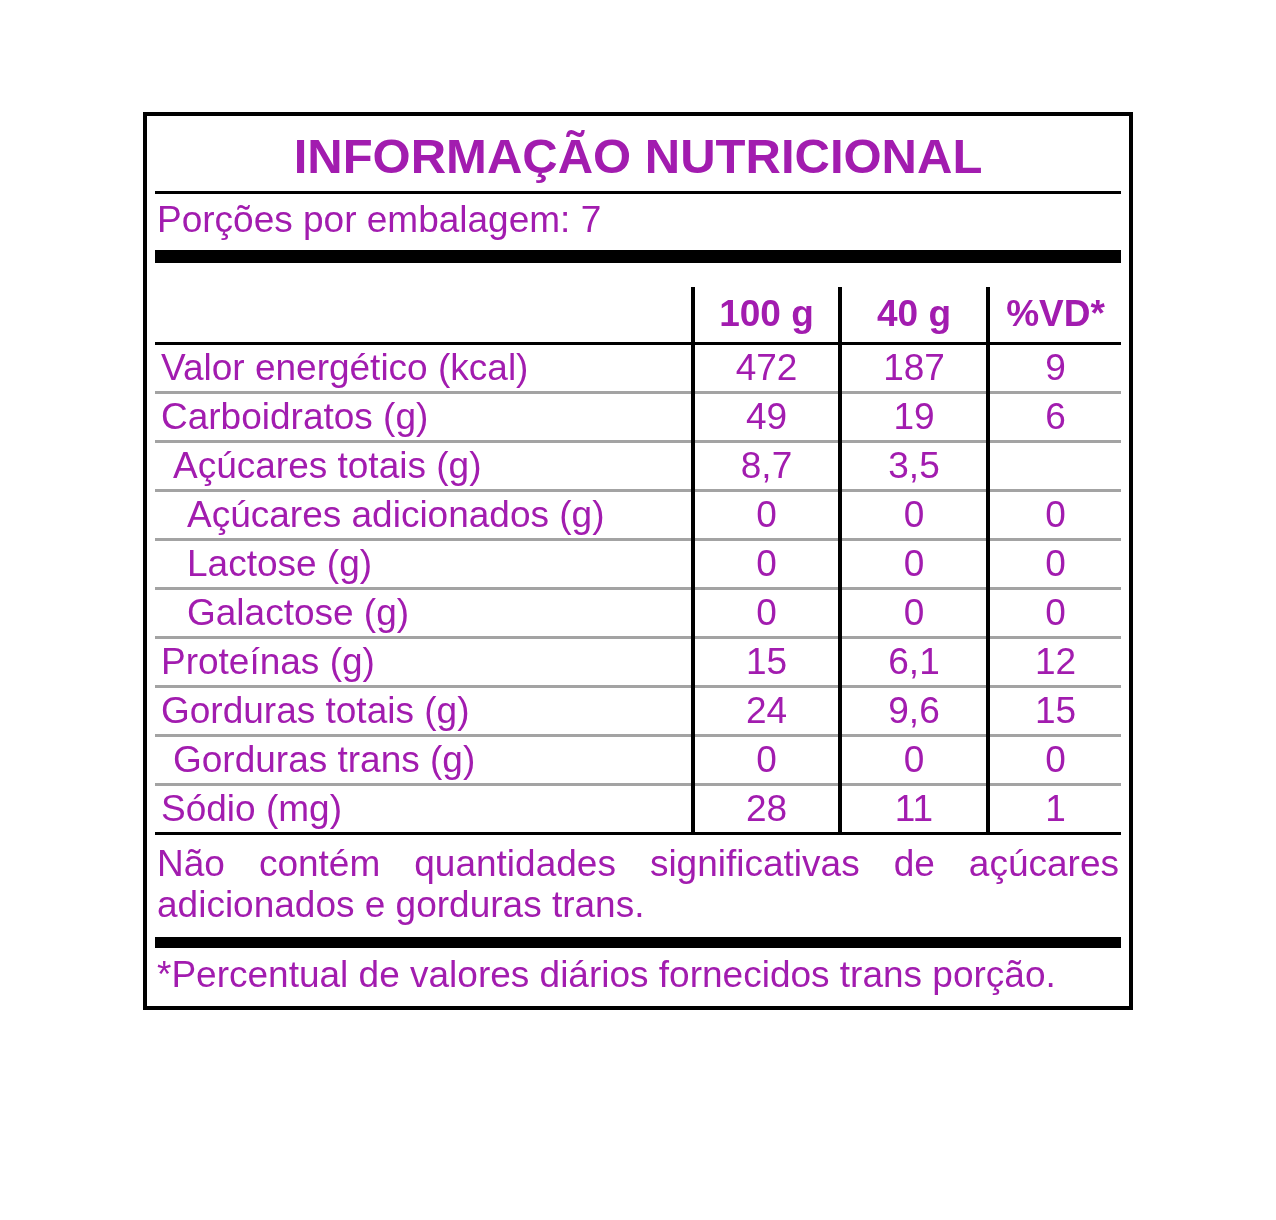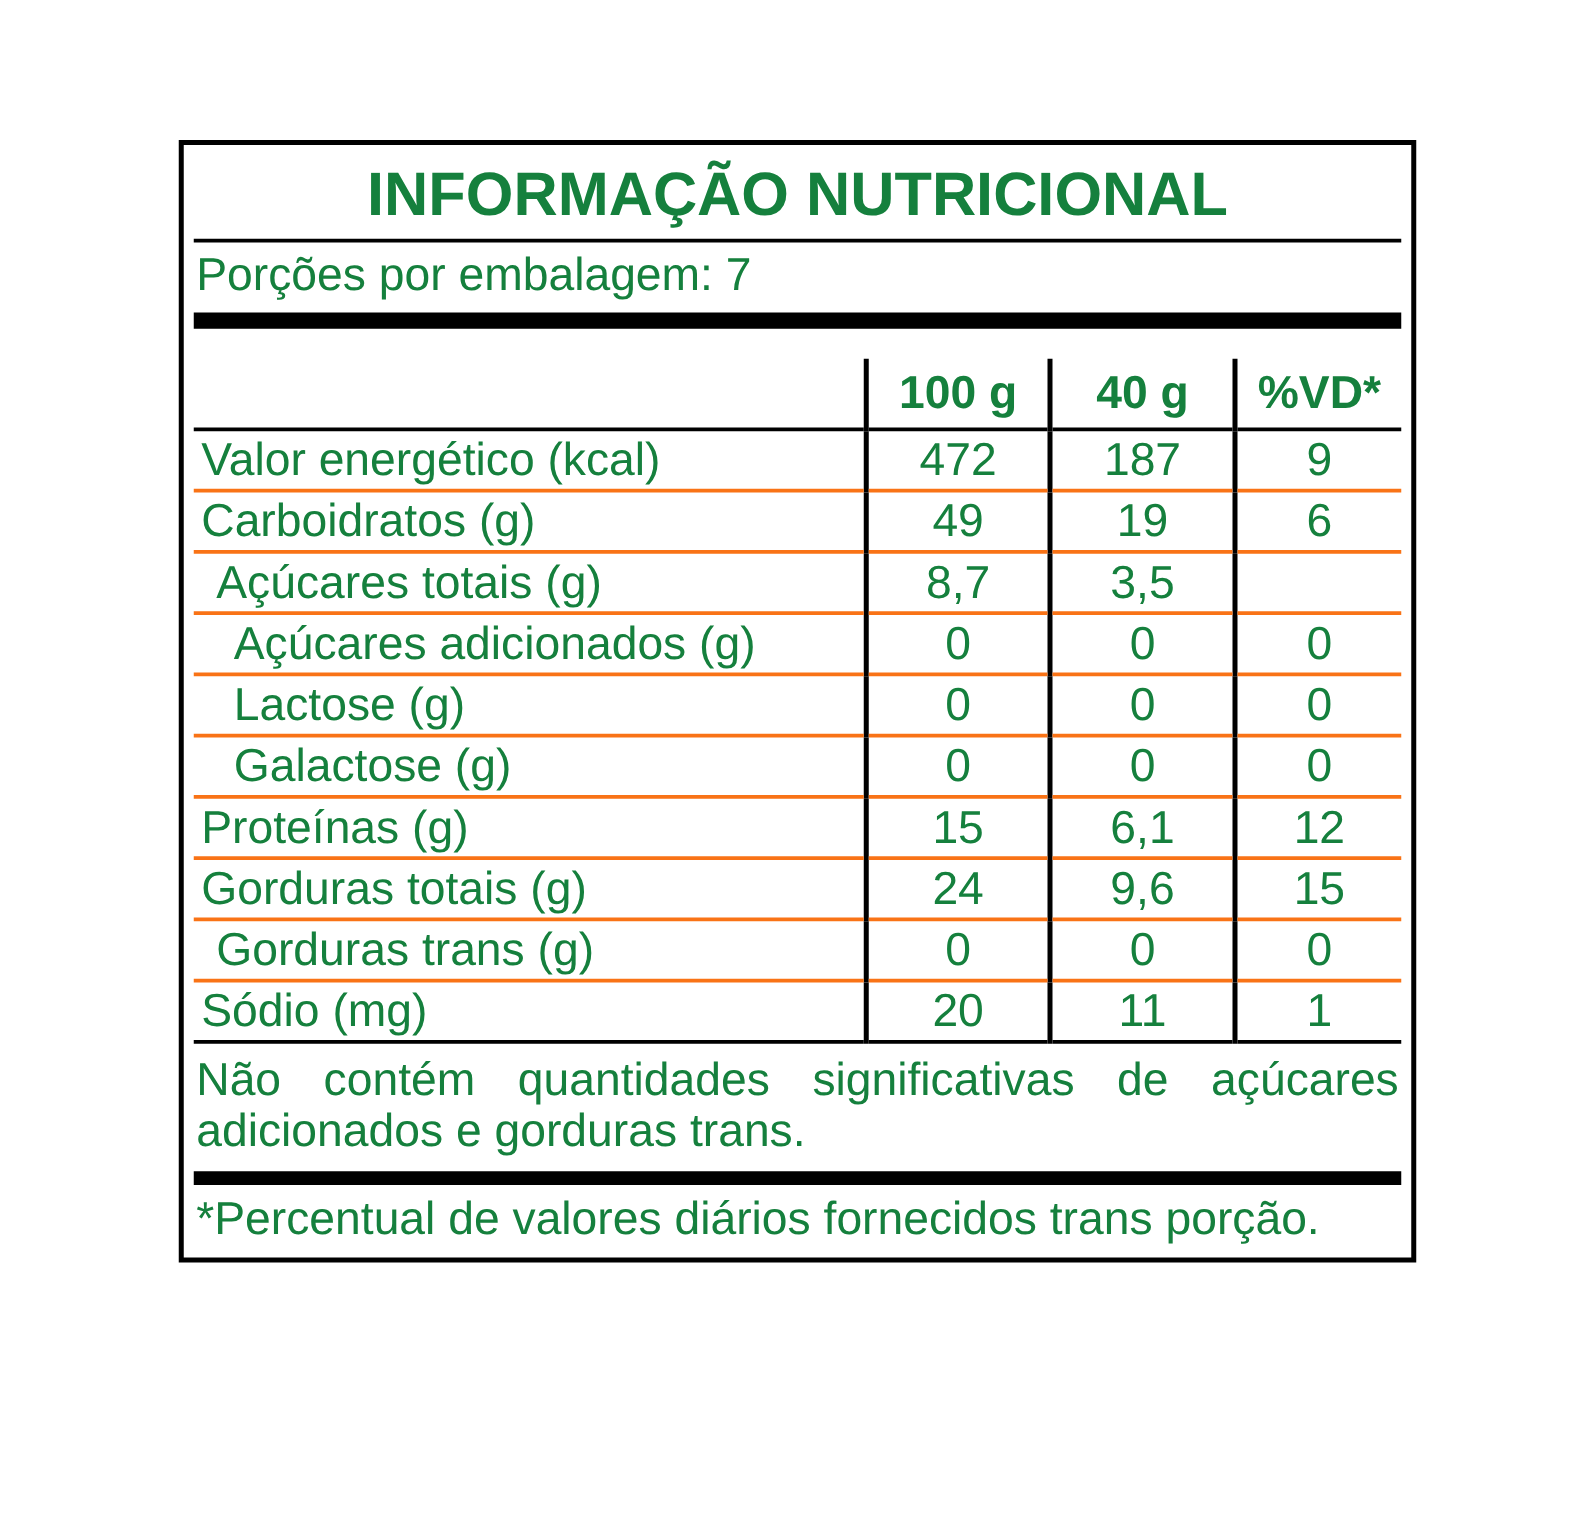--- a/index.html
+++ b/index.html
@@ -3,21 +3,21 @@
 <meta charset="utf-8">
 <style>
   * { margin: 0; padding: 0; box-sizing: border-box; }
   html, body { background: #ffffff; }
   .page {
     position: relative;
     width: 1276px;
     height: 1220px;
     background: #ffffff;
     font-family: "Liberation Sans", sans-serif;
-    color: #15803d;
+    color: #a21caf;
   }
   .card {
     position: absolute;
     left: 143px;
     top: 112px;
     width: 990px;
     border: 4px solid #000000;
     padding: 0 8px;
     background: #ffffff;
   }
@@ -58,21 +58,21 @@
     white-space: nowrap;
   }
   thead th {
     height: 56px;
     border-bottom: 3px solid #000000;
     font-weight: bold;
     text-align: center;
   }
   tbody td {
     height: 49px;
-    border-top: 3px solid #f97316;
+    border-top: 3px solid #a3a3a3;
   }
   tbody tr:last-child td { border-bottom: 3px solid #000000; }
   .v { border-left: 4px solid #000000; text-align: center; }
   td.lbl { text-align: left; }
   .lvl0 { padding-left: 6px; }
   .lvl1 { padding-left: 18px; }
   .lvl2 { padding-left: 32px; }
   .note {
     font-size: 37px;
     line-height: 41px;
@@ -166,21 +166,21 @@
           <td class="v">15</td>
         </tr>
         <tr>
           <td class="lbl lvl1">Gorduras trans (g)</td>
           <td class="v">0</td>
           <td class="v">0</td>
           <td class="v">0</td>
         </tr>
         <tr>
           <td class="lbl lvl0">Sódio (mg)</td>
-          <td class="v">20</td>
+          <td class="v">28</td>
           <td class="v">11</td>
           <td class="v">1</td>
         </tr>
       </tbody>
     </table>
 
     <div class="note">Não contém quantidades significativas de açúcares adicionados e gorduras trans.</div>
 
     <div class="bar-thin"></div>
 

